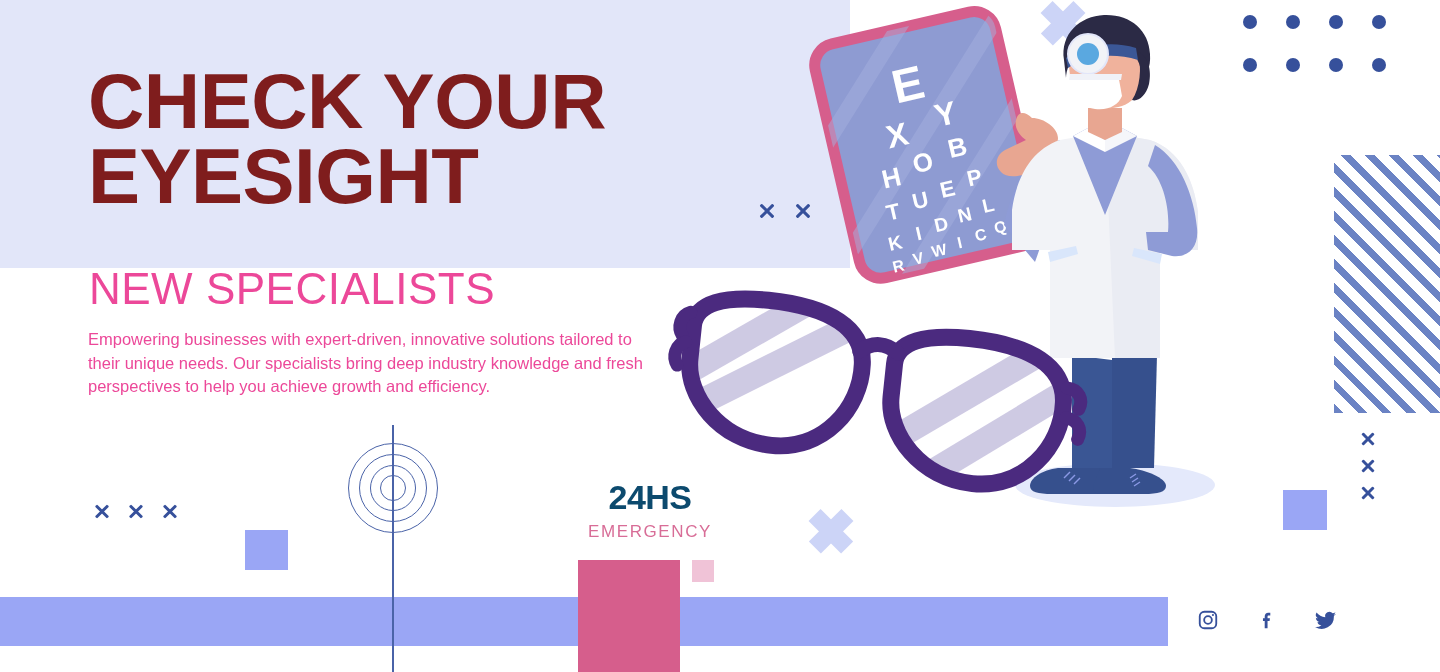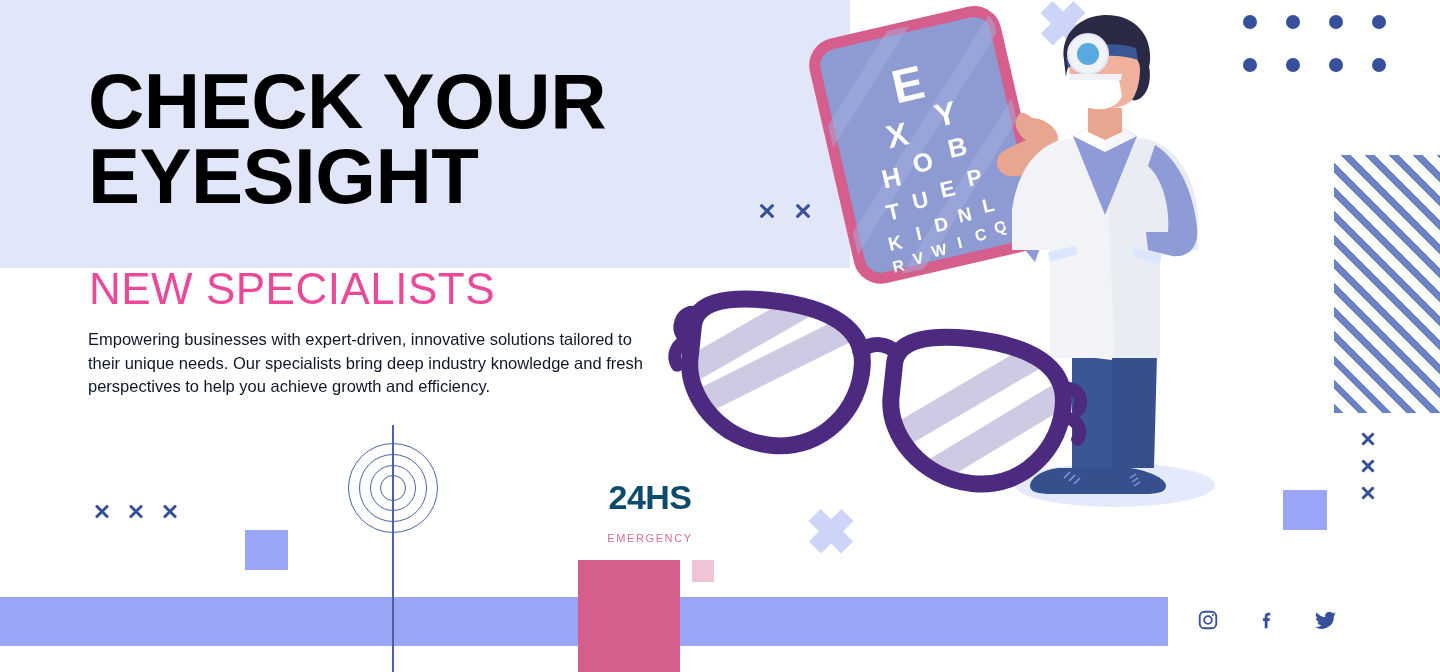--- a/index.html
+++ b/index.html
@@ -84,38 +84,38 @@
   }
   .r1{ width:90px;  height:90px; }
   .r2{ width:68px;  height:68px; }
   .r3{ width:46px;  height:46px; }
   .r4{ width:26px;  height:26px; }
 
   
   .headline{
     position:absolute; left:88px; top:64px;
     font-size:78px; line-height:0.96; letter-spacing:-0.5px;
-    font-weight:bold; color:#000000;
+    font-weight:bold; color:#7f1d1d;
     white-space:pre-line;
     font-stretch:condensed;
   }
   .subhead{
     position:absolute; left:89px; top:264px;
     font-size:44px; letter-spacing:0.5px;
     color:#ec4899; font-weight:400;
   }
   .body-copy{
     position:absolute; left:88px; top:328px; width:556px;
-    font-size:16.5px; line-height:1.43; color:#0f172a;
+    font-size:16.5px; line-height:1.43; color:#ec4899;
   }
 
   
   .emerg{ position:absolute; left:540px; top:478px; width:220px; text-align:center; }
   .emerg-big{ font-size:34px; font-weight:bold; color:#0c4a6e; letter-spacing:-0.5px; }
-  .emerg-sub{ font-size:11px; color:#d86d97; letter-spacing:1.6px; margin-top:15px; }
+  .emerg-sub{ font-size:17px; color:#d86d97; letter-spacing:1.6px; margin-top:5px; }
 
   
   .socials{
     position:absolute; left:1192px; top:604px;
     display:flex; gap:27px; align-items:center;
   }
   .socials a{ color:#36509b; display:flex; align-items:center; justify-content:center;
               width:32px; height:32px; text-decoration:none; }
 
   

